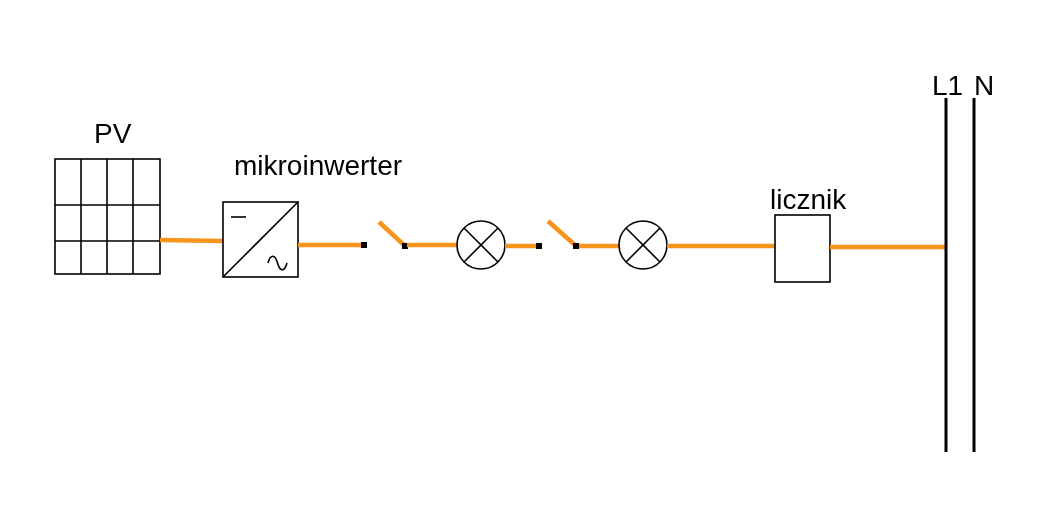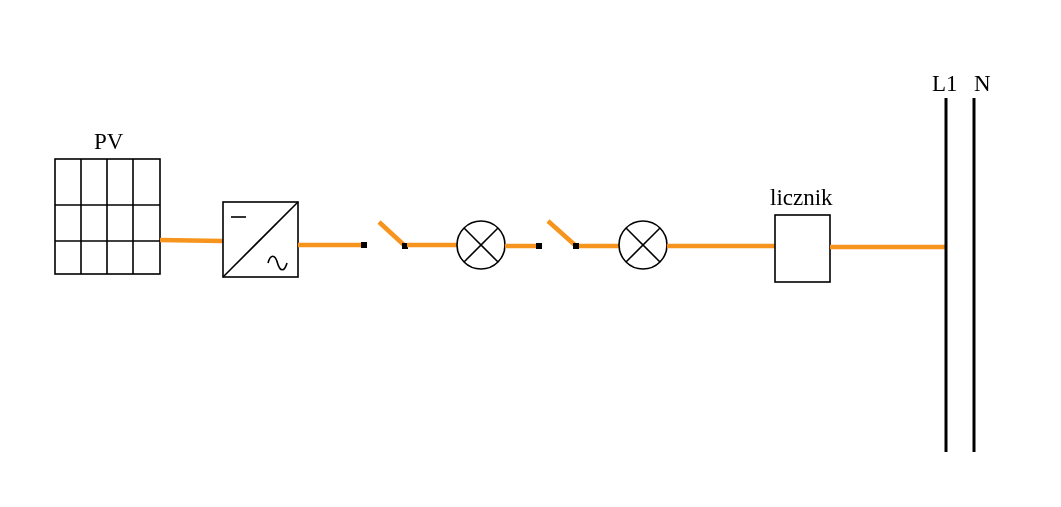--- a/index.html
+++ b/index.html
@@ -8,27 +8,26 @@
     width: 1061px;
     height: 507px;
     background: var(--color-background, #ffffff);
     font-family: "Liberation Sans", sans-serif;
     overflow: hidden;
   }
   .stage svg { position: absolute; left: 0; top: 0; }
   .label {
     position: absolute;
     color: #000000;
-    font-size: 23px;
+    font-size: 28px;
     line-height: 1.1;
     white-space: nowrap;
     user-select: none;
-    font-family: Liberation Serif, serif;
   }
-  .lbl-pv            { left: 94px;  top: 129px; }
+  .lbl-pv            { left: 94px;  top: 119px; }
   .lbl-microinverter { left: 234px; top: 151px; }
   .lbl-meter         { left: 770px; top: 185px; }
   .lbl-l1            { left: 932px; top: 71px; }
   .lbl-n             { left: 974px; top: 71px; }
 
   .outline   { stroke: var(--color-outline, #000000); fill: none; stroke-width: 1.6; }
   .wire      { stroke: var(--color-wire, #F7941D); fill: none; stroke-width: 4.5; }
   .contact   { fill: var(--color-outline, #000000); stroke: none; }
   .bus       { stroke: var(--color-outline, #000000); fill: none; stroke-width: 3; }
 </style>
@@ -93,16 +92,17 @@
 
     <rect class="outline" x="775" y="215" width="55" height="67"></rect>
 
     <line class="wire" x1="830" y1="247" x2="946" y2="247"></line>
 
     <line class="bus" x1="946" y1="98" x2="946" y2="452"></line>
     <line class="bus" x1="974" y1="98" x2="974" y2="452"></line>
   </svg>
 
   <div class="label lbl-pv">PV</div>
+  <div class="label lbl-microinverter">mikroinwerter</div>
   <div class="label lbl-meter">licznik</div>
   <div class="label lbl-l1">L1</div>
   <div class="label lbl-n">N</div>
 </div>
 
 </body></html>

